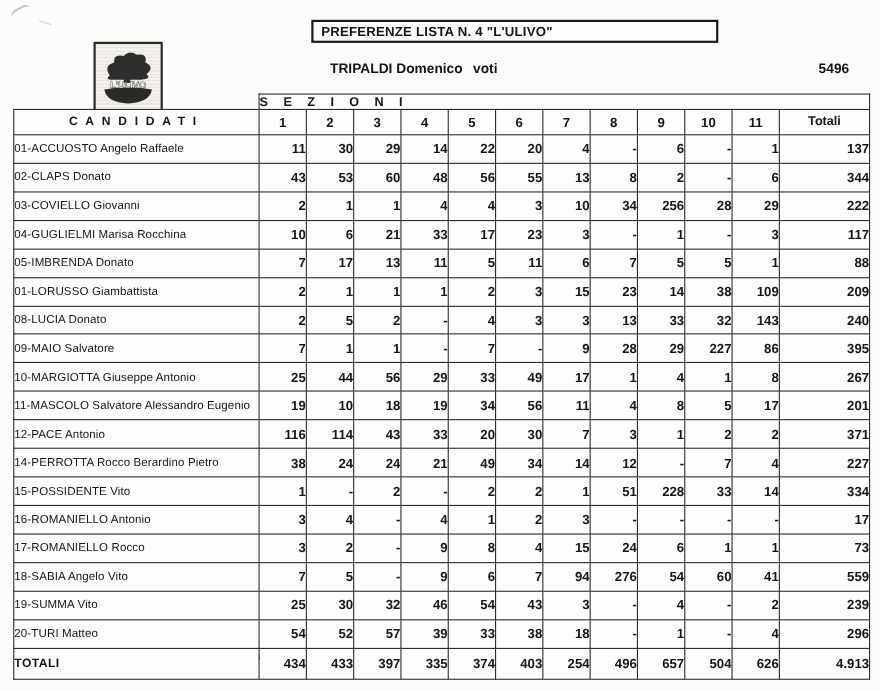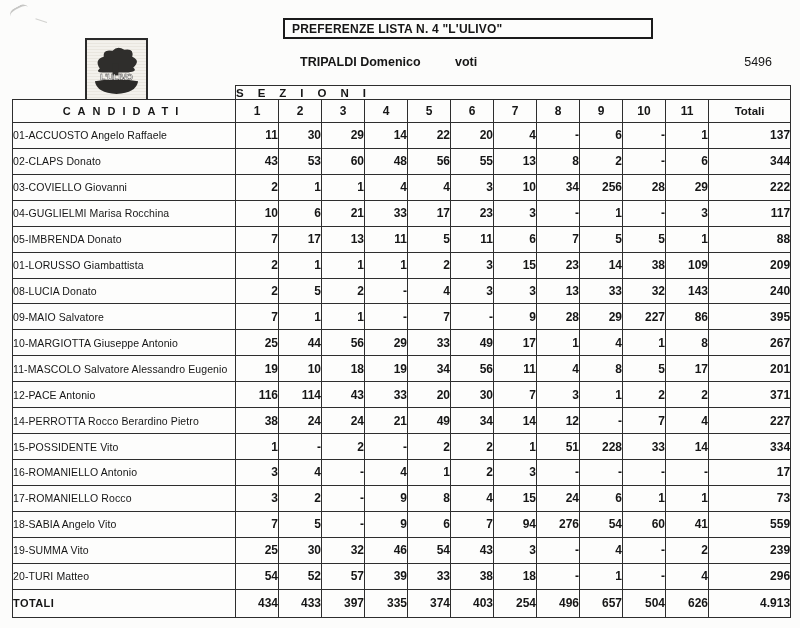--- a/index.html
+++ b/index.html
@@ -9,22 +9,22 @@
   }
   
   .title-box{
     position:absolute;left:283px;top:18px;width:370px;height:21px;
     border:2px solid #1b1b1b;box-sizing:border-box;background:#fdfdfc;
     display:flex;align-items:center;padding:0 7px;
     font-size:12px;font-weight:700;letter-spacing:.2px;white-space:nowrap;
   }
   .subline{position:absolute;left:0;top:52px;width:800px;height:20px;font-size:12.5px;}
   .cand-name{position:absolute;left:300px;top:3px;font-weight:600;}
-  .voti-label{position:absolute;left:430px;top:3px;font-weight:700;margin-left:25px;}
-  .voti-value{position:absolute;right:28px;top:3px;font-weight:400;}
+  .voti-label{position:absolute;left:430px;top:3px;font-weight:700;}
+  .voti-value{position:absolute;right:28px;top:3px;font-weight:700;}
   
   .logo{
     position:absolute;left:85px;top:38px;width:63px;height:67px;
     border:2px solid #2a2a2a;box-sizing:border-box;
     background:repeating-linear-gradient(0deg,#f3f1ec 0 2px,#e9e6df 2px 3px);
     text-decoration:underline;
   }
   .logo svg{display:block;width:100%;height:100%;}
   
   table.results{

